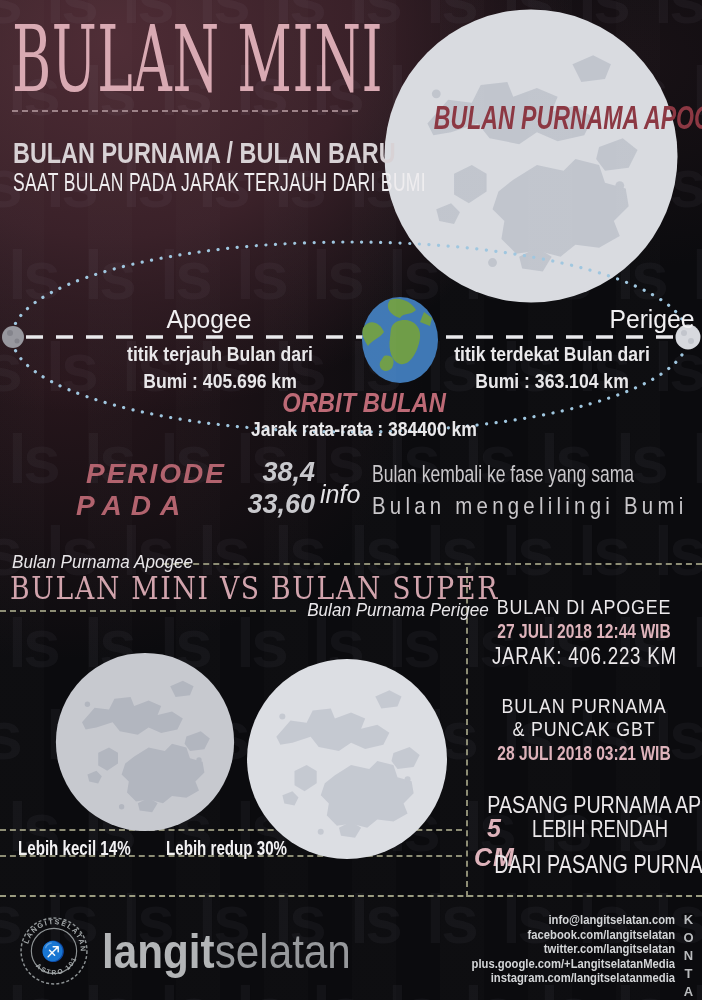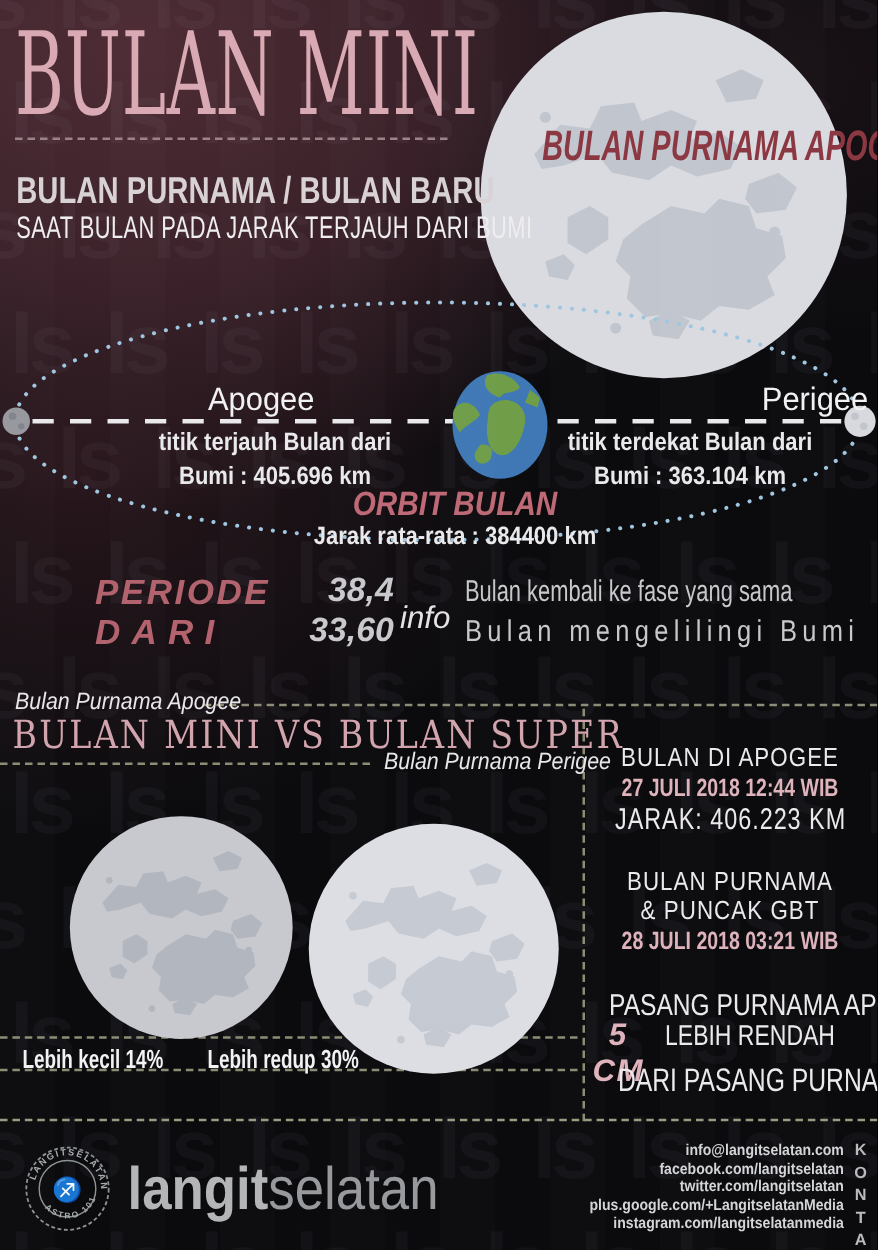--- a/index.html
+++ b/index.html
@@ -42,21 +42,21 @@
   .apogee-lab{left:139px;top:304px;width:140px;}
   .perigee-lab{left:582px;top:304px;width:140px;}
   .oinfo{font-size:20px;font-weight:700;line-height:27px;color:#e9e8ea;transform:scaleX(.88);}
   .apogee-info{left:95px;top:341px;width:250px;}
   .perigee-info{left:427px;top:341px;width:250px;}
   .orbit-title{left:244px;top:388px;width:240px;font-size:27px;color:#bd6a76;transform:scaleX(.88);white-space:nowrap;}
   .orbit-avg{left:214px;top:418px;width:300px;font-size:20px;font-weight:700;color:#e9e8ea;transform:scaleX(.88);}
 
   
   .per-lab{left:76px;top:458px;width:150px;color:#b2636e;font-size:28px;line-height:32px;}
-  .per-lab .l1{letter-spacing:2px;} .per-lab .l2{letter-spacing:9px;}
+  .per-lab .l1{letter-spacing:2px;text-align:right;} .per-lab .l2{letter-spacing:9px;}
   .per-val{left:220px;top:456px;width:95px;text-align:right;color:#c9c9cd;font-size:27px;line-height:32px;}
   .per-unit{left:320px;top:480px;font-size:25px;font-style:italic;color:#e3e2e5;}
   .per-desc1{left:372px;top:460px;font-size:24px;color:#c9c7ca;transform:scaleX(.73);white-space:nowrap;}
   .per-desc2{left:372px;top:492px;font-size:24px;color:#c9c7ca;letter-spacing:5px;transform:scaleX(.85);white-space:nowrap;}
 
   
   .dashA{left:163px;top:563px;width:539px;border-top:2px dashed #8d8d75;}
   .dashB{left:0;top:610px;width:296px;border-top:2px dashed #8d8d75;}
   .vdash{left:466px;top:567px;height:330px;border-left:2px dashed #8d8d75;}
   .tagL{left:12px;top:551px;font-size:19px;font-style:italic;color:#e8e6e9;transform:scaleX(.9);white-space:nowrap;}
@@ -277,21 +277,21 @@
   </div>
   <div class="abs z4 oinfo ctr perigee-info condC">
     <div>titik terdekat Bulan dari</div>
     <div>Bumi : 363.104 km</div>
   </div>
   <div class="abs z4 orbit-title it9 ctr condC">ORBIT BULAN</div>
   <div class="abs z4 orbit-avg ctr condC">Jarak rata-rata : 384400 km</div>
 
   <div class="abs z4 per-lab it9">
     <div class="l1">PERIODE</div>
-    <div class="l2">DARI</div>
+    <div class="l2">PADA</div>
   </div>
   <div class="abs z4 per-val it9">
     <div>38,4</div>
     <div>33,60</div>
   </div>
   <div class="abs z4 per-unit">info</div>
   <div class="abs z4 per-desc1 condL">Bulan kembali ke fase yang sama</div>
   <div class="abs z4 per-desc2 condL">Bulan mengelilingi Bumi</div>
 
   <div class="abs z4 dashA"></div>

